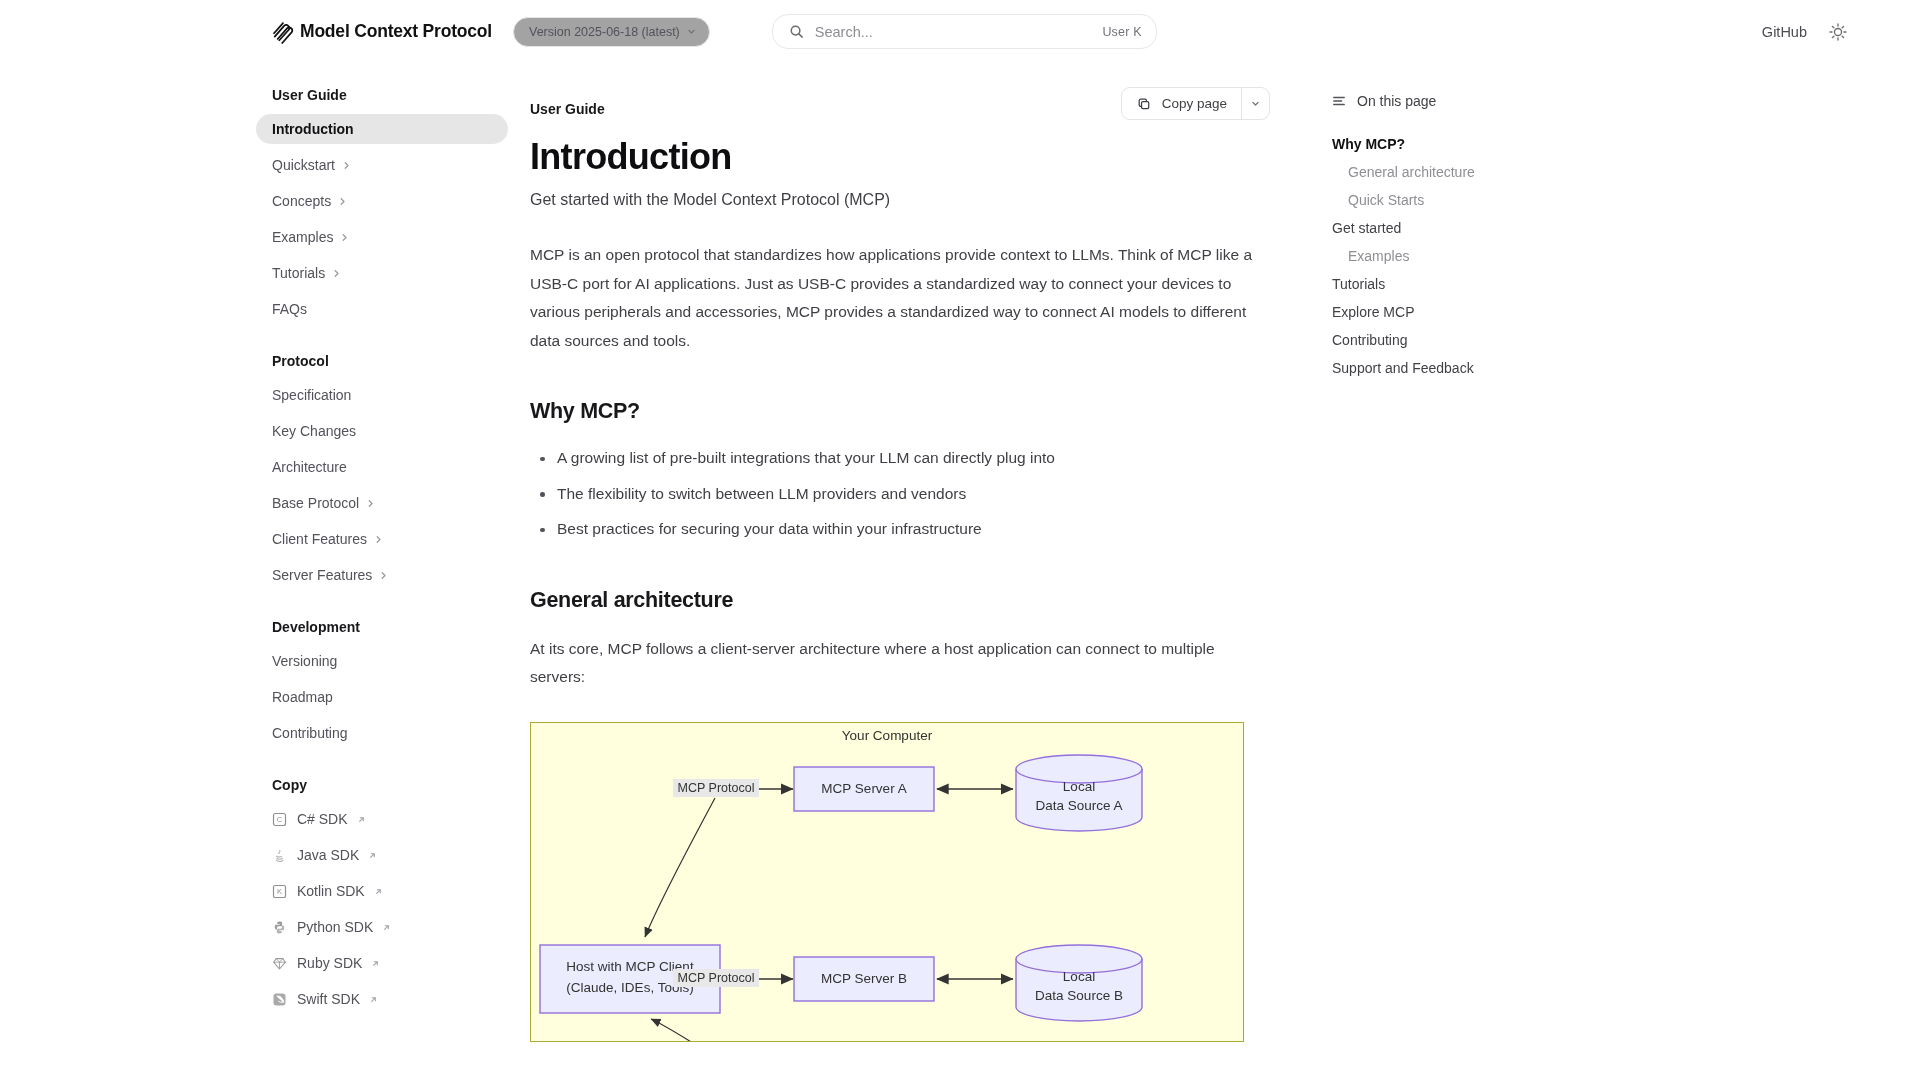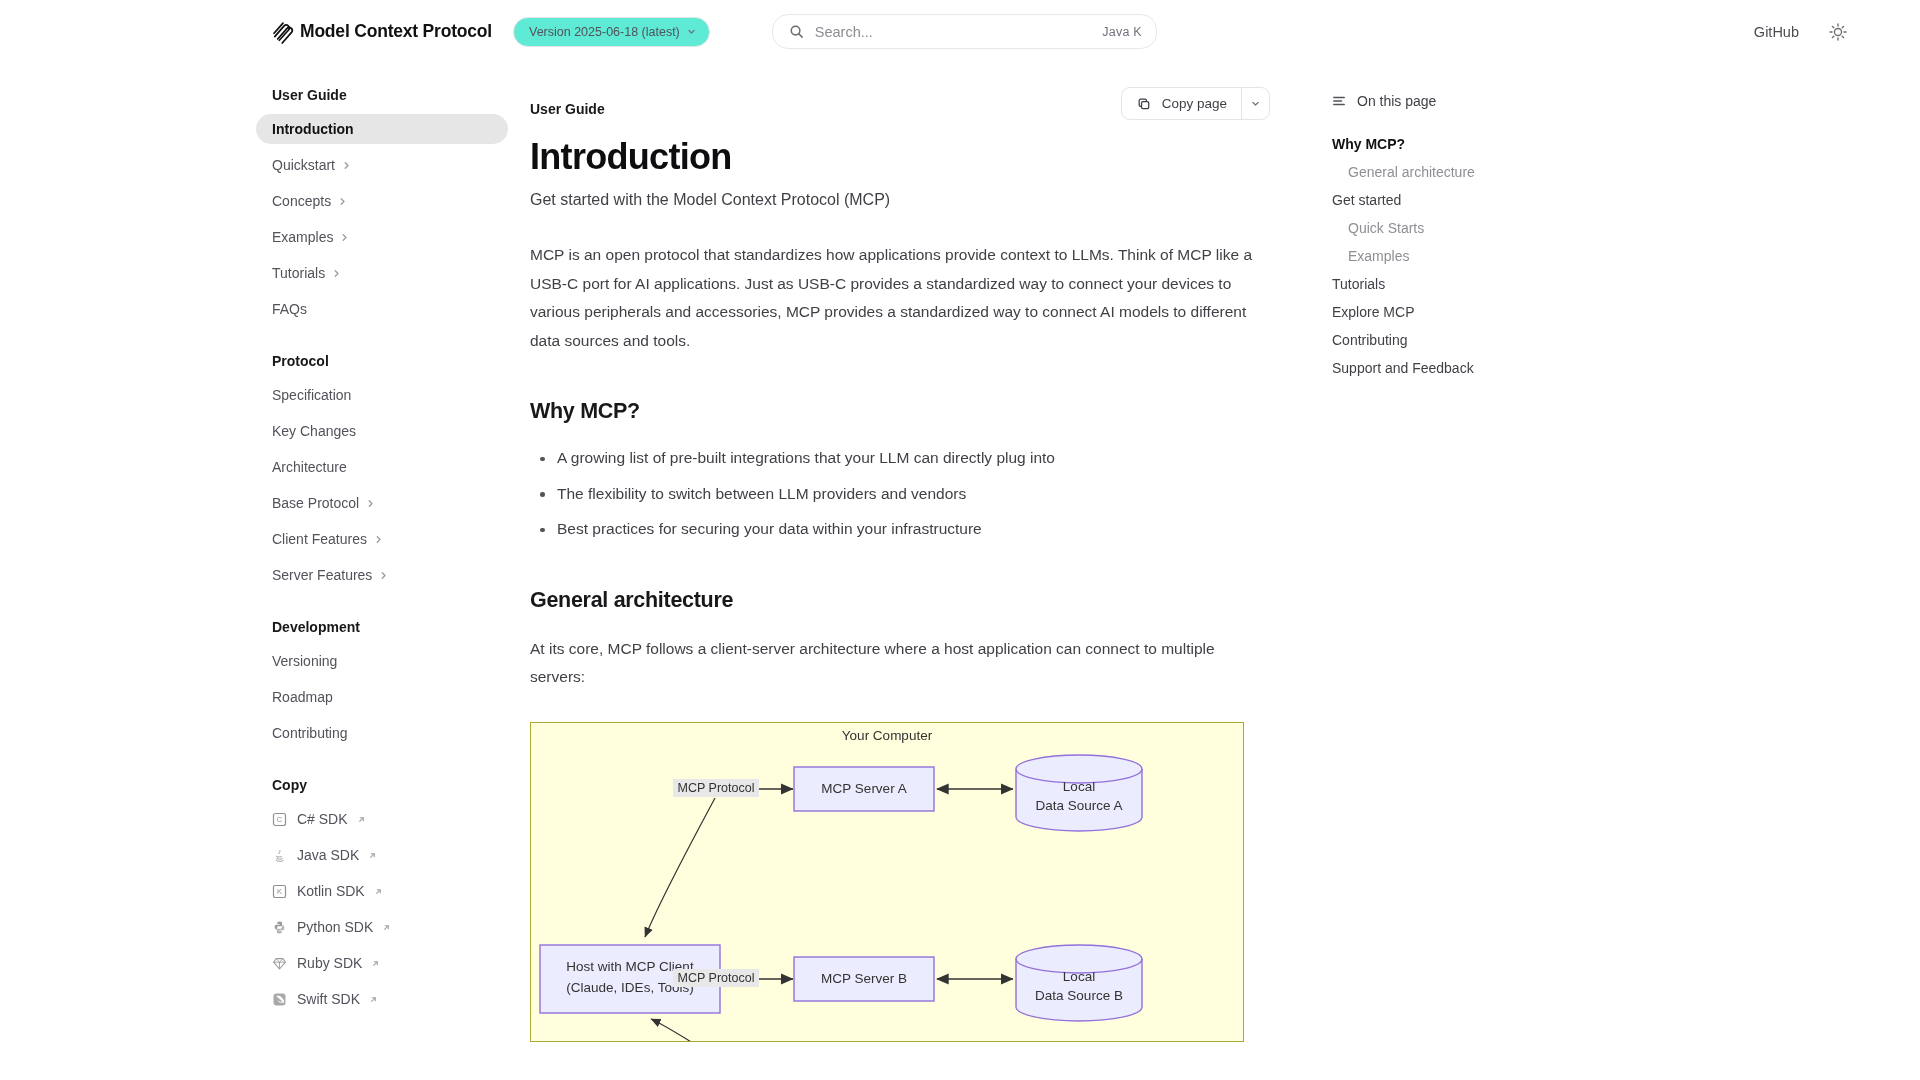--- a/index.html
+++ b/index.html
@@ -30,40 +30,40 @@
   .version-pill {
     margin-left: 21px;
     height: 30px;
     border: 1px solid #e4e4e7;
     border-radius: 999px;
     display: flex; align-items: center; gap: 7px;
     padding: 0 13px 0 15px;
     font-size: 12.5px;
     color: #52525b;
     white-space: nowrap;
-    background: #5eead4;
+    background: #a3a3a3;
   }
   .chev { width: 9px; height: 9px; display:block; }
 
   .search-box {
     margin-left: 62px;
     width: 385px; height: 35px;
     border: 1px solid #e8e8ea;
     border-radius: 16px;
     display: flex; align-items: center;
     padding: 0 14px 0 16px;
     background: #fff;
   }
   .search-icon { width: 15px; height: 15px; flex: none; color: #6b6b72; }
   .search-ph { flex: 1; margin-left: 11px; font-size: 14.5px; color: #8c8c93; }
   .search-kbd { font-size: 12.5px; color: #71717a; letter-spacing: 0.2px; }
 
   .header-right {
     margin-left: auto; margin-right: 72px;
-    display: flex; align-items: center; gap: 29px;
+    display: flex; align-items: center; gap: 21px;
   }
   .gh-link { font-size: 14.5px; color: #4b4b52; }
   .theme-toggle { width: 20px; height: 20px; color: #6b6b72; display:block; }
 
   
   .layout { display: flex; height: 1017px; }
 
   
   .sidebar {
     width: 530px;
@@ -209,21 +209,21 @@
       <path d="M2.5 4.5 L6 8 L9.5 4.5"></path>
     </svg>
   </div>
 
   <div class="search-box">
     <svg class="search-icon" viewBox="0 0 16 16" fill="none" stroke="currentColor" stroke-width="1.6" stroke-linecap="round">
       <circle cx="7" cy="7" r="4.6"></circle>
         <path d="M10.4 10.4 L14 14"></path>
     </svg>
     <span class="search-ph">Search...</span>
-    <span class="search-kbd">Java K</span>
+    <span class="search-kbd">User K</span>
   </div>
 
   <div class="header-right">
     <span class="gh-link">GitHub</span>
     <svg class="theme-toggle" viewBox="0 0 22 22" fill="none" stroke="currentColor" stroke-width="1.5" stroke-linecap="round">
       <circle cx="11" cy="11" r="3.9"></circle>
       <path d="M11 2.2v2.2M11 17.6v2.2M2.2 11h2.2M17.6 11h2.2M4.8 4.8l1.6 1.6M15.6 15.6l1.6 1.6M17.2 4.8l-1.6 1.6M6.4 15.6l-1.6 1.6"></path>
     </svg>
   </div>
 </div>
@@ -466,22 +466,22 @@
   <aside class="toc">
     <div class="toc-head">
       <svg class="toc-head-icon" viewBox="0 0 16 16" fill="none" stroke="currentColor" stroke-width="1.5" stroke-linecap="round">
         <path d="M2 4h12M2 8h9M2 12h12"></path>
       </svg>
       <span>On this page</span>
     </div>
     <div id="toc-list">
         <div class="toc-item lvl1 active">Why MCP?</div>
         <div class="toc-item lvl2">General architecture</div>
+        <div class="toc-item lvl2">Quick Starts</div>
         <div class="toc-item lvl1">Get started</div>
-        <div class="toc-item lvl2">Quick Starts</div>
         <div class="toc-item lvl2">Examples</div>
         <div class="toc-item lvl1">Tutorials</div>
         <div class="toc-item lvl1">Explore MCP</div>
         <div class="toc-item lvl1">Contributing</div>
         <div class="toc-item lvl1">Support and Feedback</div>
       </div>
   </aside>
 </div>
 
 </body></html>

